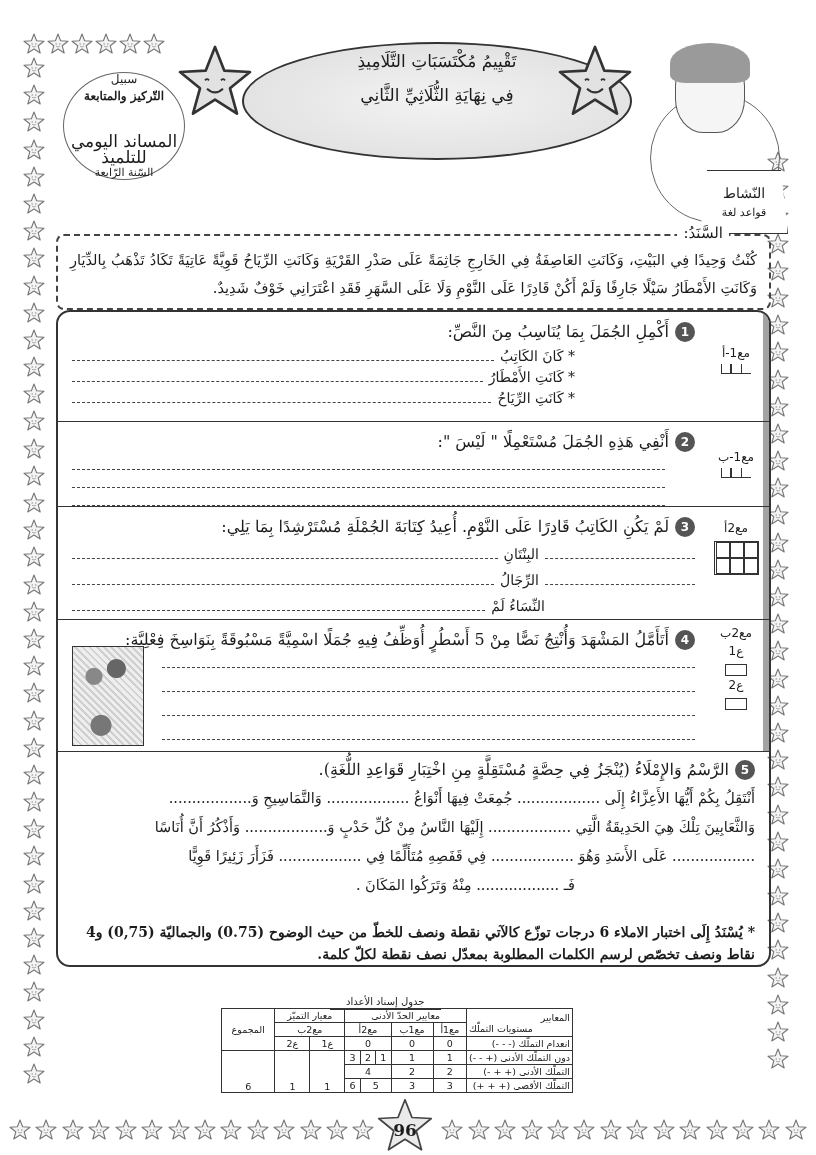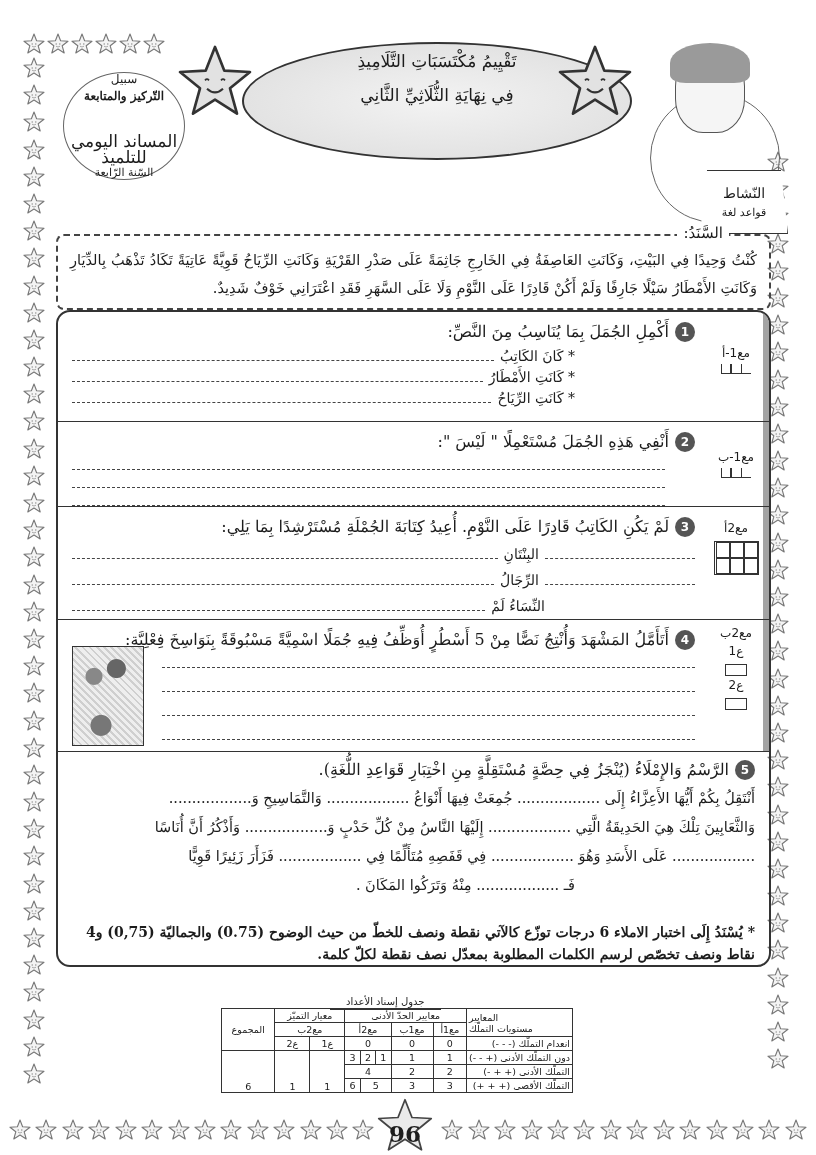--- a/index.html
+++ b/index.html
@@ -110,21 +110,21 @@
   
   .grade-caption { position: absolute; left: 330px; top: 996px; font-size: 10px; font-family: "DejaVu Sans", sans-serif; direction: rtl; border-bottom: 1.5px solid #333; padding: 0 16px 2px; }
   table.grade {
     position: absolute; left: 221px; top: 1008px; width: 352px;
     border-collapse: collapse; font-size: 9.5px; font-family: "DejaVu Sans", sans-serif; direction: rtl;
   }
   table.grade td, table.grade th { border: 1px solid #333; text-align: center; height: 14px; font-weight: normal; padding: 0 2px; }
   table.grade .lvl { text-align: right; white-space: nowrap; }
   .page-num-star { position: absolute; left: 370px; top: 1096px; width: 70px; height: 60px; color: #333; }
   .page-num-star svg { width: 100%; height: 100%; }
-  .page-num { position: absolute; left: 382px; top: 1120px; width: 46px; text-align: center; font-size: 23px; font-weight: bold; }
+  .page-num { position: absolute; left: 382px; top: 1120px; width: 46px; text-align: center; font-size: 17px; font-weight: bold; }
 </style>
 </head>
 <body>
 
 <svg width="0" height="0" style="position:absolute">
   <defs>
     <symbol id="st" viewBox="0 0 24 24">
       <path d="M12 2 L14.6 8.8 L22 9.2 L16.2 13.8 L18.2 21 L12 17 L5.8 21 L7.8 13.8 L2 9.2 L9.4 8.8 Z" fill="#f4f4f4" stroke="#777" stroke-width="1.1" stroke-linejoin="round"></path>
       <circle cx="10.2" cy="12" r="0.7" fill="#888"></circle>
         <circle cx="13.8" cy="12" r="0.7" fill="#888"></circle>
@@ -637,21 +637,21 @@
 
     </div>
   </div>
 </div>
 
 <div class="grade-caption">جدول إسناد الأعداد</div>
 <table class="grade">
   <tbody>
       <tr>
     <th rowspan="2" style="width:100px">
-      <div style="text-align:left">المعايير</div>
+      <div style="text-align:right">المعايير</div>
       <div style="text-align:left">مستويات التملّك</div>
     </th>
     <th colspan="5">معايير الحدّ الأدنى</th>
     <th colspan="2">معيار التميّز</th>
     <th rowspan="3">المجموع</th>
   </tr>
   <tr>
     <th>مع1أ</th>
     <th>مع1ب</th>
     <th colspan="3">مع2أ</th>

